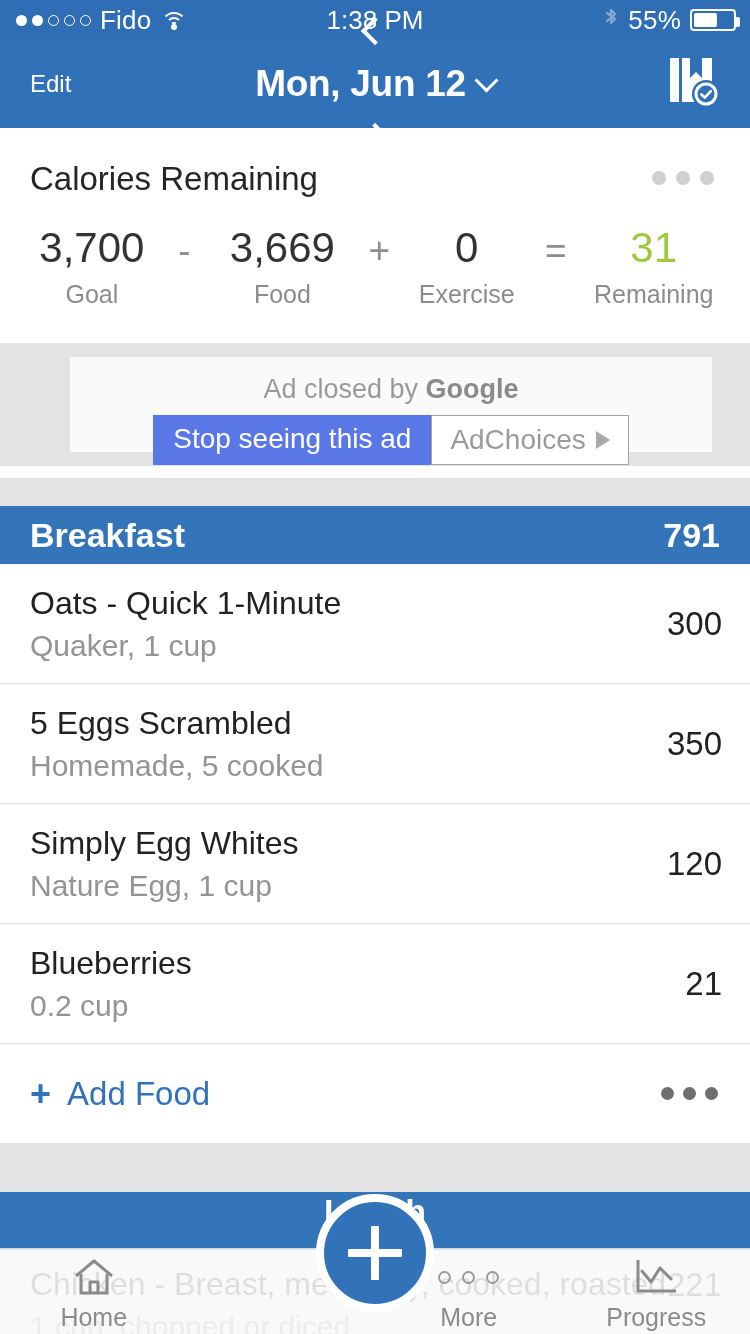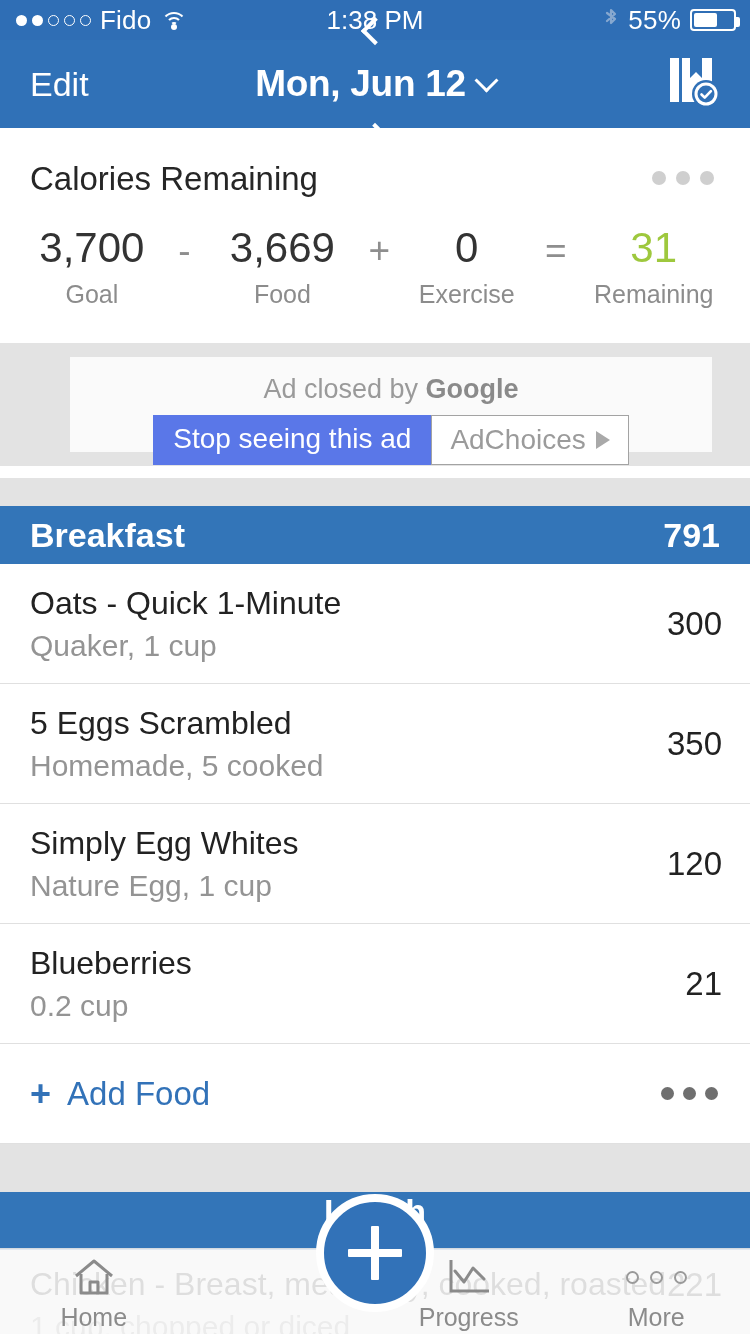--- a/index.html
+++ b/index.html
@@ -41,21 +41,21 @@
   .battery::after { content:""; position:absolute; right:-6px; top:6px; width:4px; height:10px;
                     background:#ffffff; border-radius:0 2px 2px 0; }
   .battery .fill { position:absolute; left:2px; top:2px; bottom:2px; background:#ffffff; border-radius:2px; }
 
   
   .navbar {
     position:absolute; top:40px; left:0; width:750px; height:88px;
     background:#3071b7; color:#ffffff;
     display:flex; align-items:center; justify-content:space-between;
   }
-  .nav-edit { font-size:34px; padding-left:30px; color:#ffffff; }
+  .nav-edit { font-size:24px; padding-left:30px; color:#ffffff; }
   .nav-center { position:absolute; left:0; right:0; display:flex; align-items:center;
                 justify-content:center; gap:22px; pointer-events:none;flex-direction:column; }
   .nav-center > * { pointer-events:auto; }
   .chev { width:20px; height:20px; border-top:4px solid #ffffff; border-right:4px solid #ffffff; }
   .chev.left  { transform:rotate(-135deg); }
   .chev.right { transform:rotate(45deg); }
   .nav-date { font-size:37px; font-weight:bold; letter-spacing:-.3px; display:flex;
               align-items:center; gap:12px; }
   .chev-down { width:17px; height:17px; border-bottom:3.5px solid #ffffff;
                border-right:3.5px solid #ffffff; transform:rotate(45deg); margin-top:-8px; }
@@ -328,38 +328,38 @@
     </div>
 
 
     <div class="tab">
       <span class="tab-ico"></span>
       <span class="tab-lbl"></span>
     </div>
 
     <div class="tab">
       <span class="tab-ico">
-        <svg width="46" height="40" viewBox="0 0 46 40">
-          <path d="M5 3 V34 H43" fill="none" stroke="#8b8b8b" stroke-width="3"></path>
-          <path d="M9 14 L18 25 L27 11 L38 22" fill="none" stroke="#8b8b8b" stroke-width="3" stroke-linejoin="round" stroke-linecap="round"></path>
-        </svg>
-      </span>
-      <span class="tab-lbl">Progress</span>
-    </div>
-
-    <div class="tab">
-      <span class="tab-ico">
         <span class="more-dots">
             <span></span>
             <span></span>
             <span></span>
           </span>
       </span>
       <span class="tab-lbl">More</span>
     </div>
+
+    <div class="tab">
+      <span class="tab-ico">
+        <svg width="46" height="40" viewBox="0 0 46 40">
+          <path d="M5 3 V34 H43" fill="none" stroke="#8b8b8b" stroke-width="3"></path>
+          <path d="M9 14 L18 25 L27 11 L38 22" fill="none" stroke="#8b8b8b" stroke-width="3" stroke-linejoin="round" stroke-linecap="round"></path>
+        </svg>
+      </span>
+      <span class="tab-lbl">Progress</span>
+    </div>
   </div>
 
   <div class="fab">
     <span class="plus-h"></span>
     <span class="plus-v"></span>
   </div>
 
 </div>
 
 </body></html>

